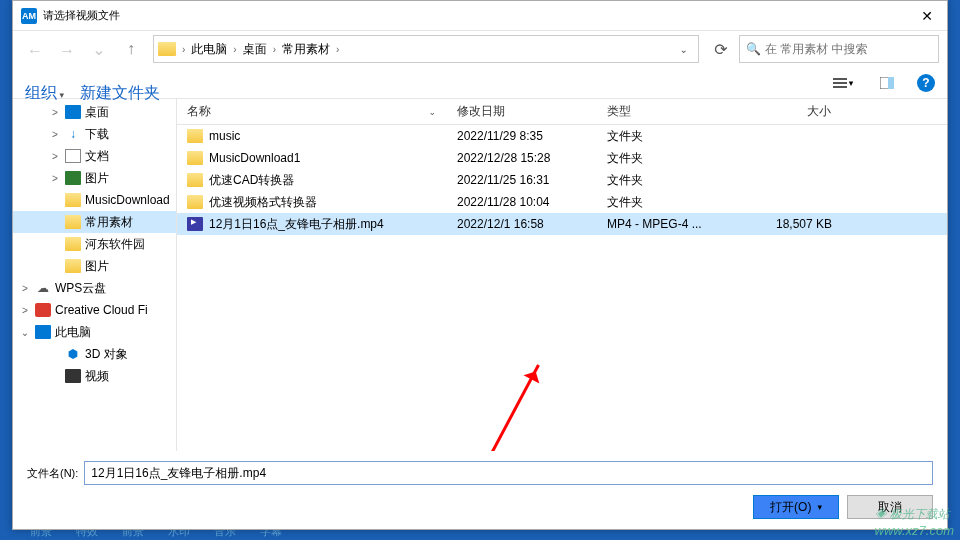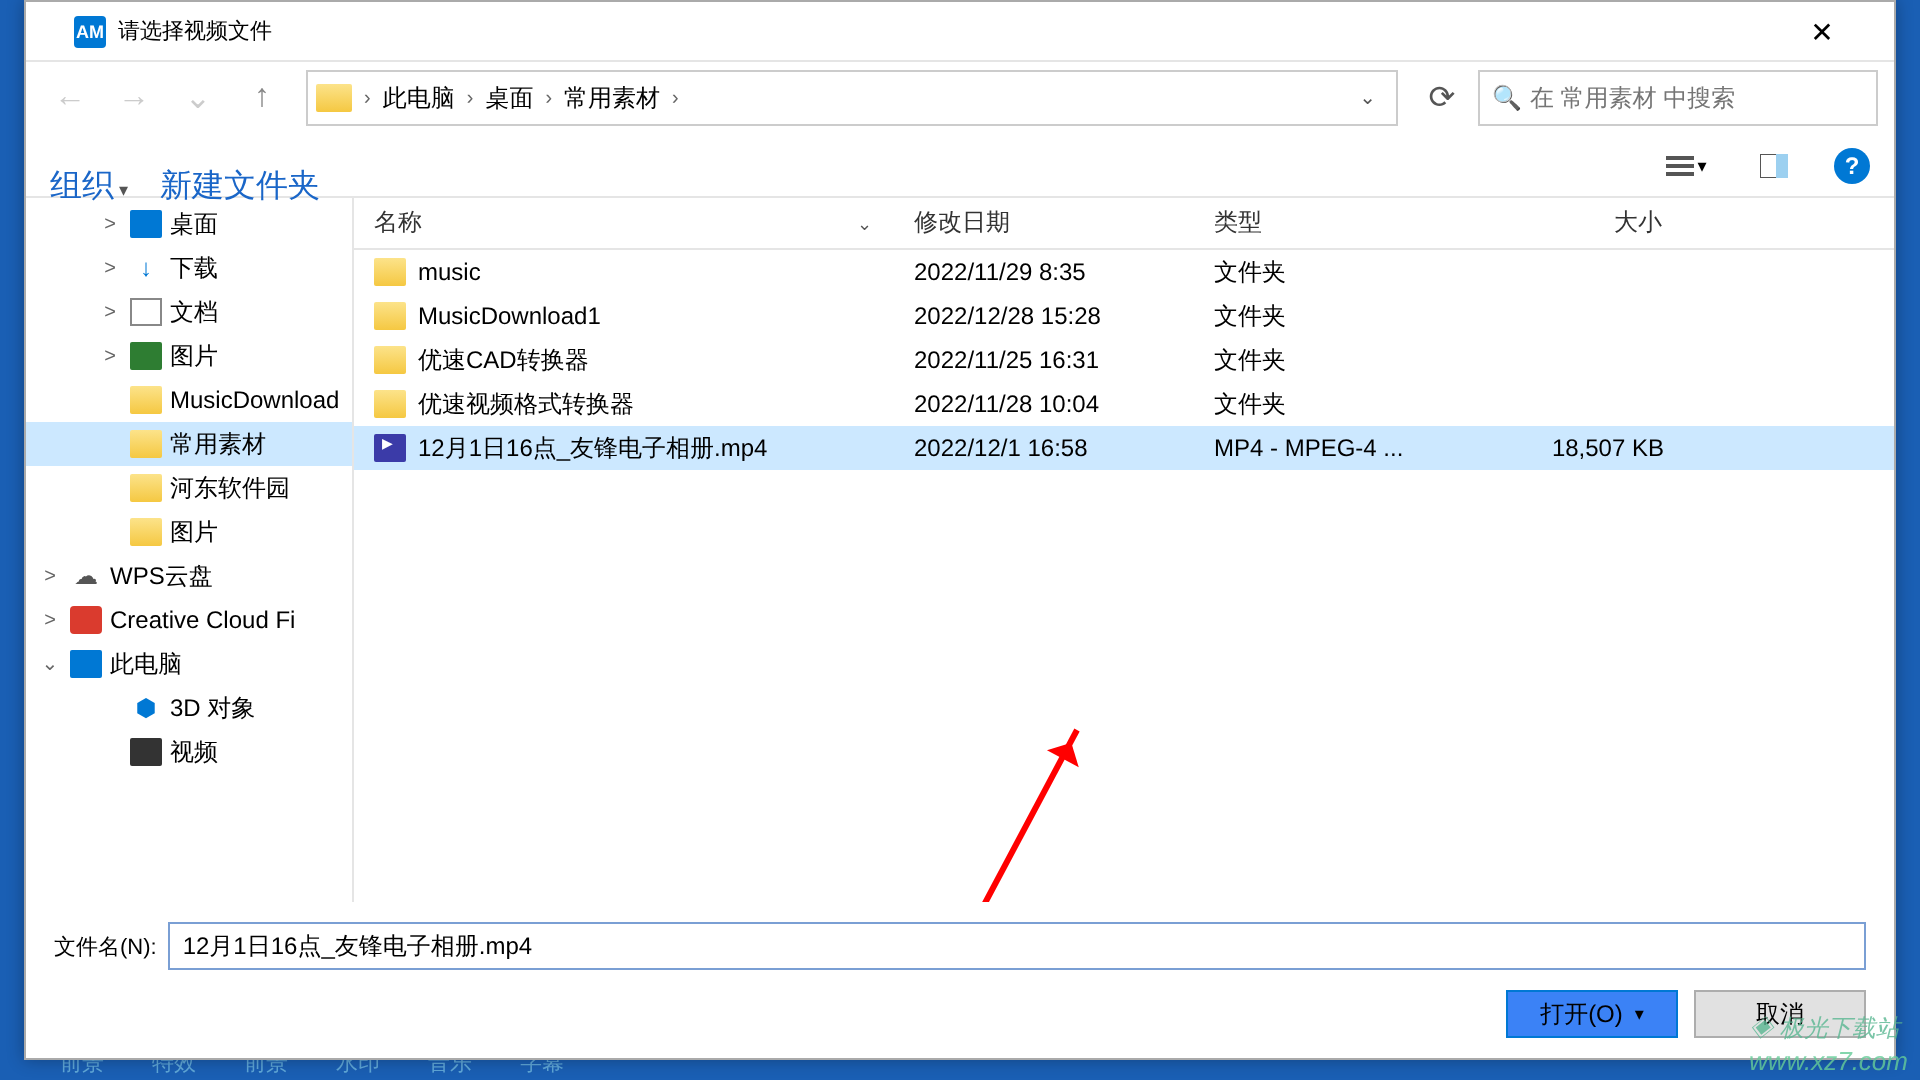--- a/index.html
+++ b/index.html
@@ -1,18 +1,18 @@
 <!DOCTYPE html>
 <html><head>
 <meta charset="utf-8">
 <style>
 * { box-sizing: border-box; margin: 0; padding: 0; font-family: "Microsoft YaHei", "Segoe UI", sans-serif; }
 body { width: 960px; height: 540px; background: #1a5fb4; overflow: hidden; position: relative; }
 .dialog { position: absolute; left: 12px; top: 0; width: 936px; height: 530px; background: #fff; border: 1px solid #aaa; box-shadow: 0 0 8px rgba(0,0,0,0.3); display: flex; flex-direction: column; }
-.titlebar { height: 30px; display: flex; align-items: center; padding: 0 24px; background: #fff; border-bottom: 1px solid #e5e5e5; }
+.titlebar { height: 30px; display: flex; align-items: center; padding: 0 8px; background: #fff; border-bottom: 1px solid #e5e5e5; }
 .titlebar .app-icon { width: 16px; height: 16px; background: #0078d4; color: #fff; font-size: 9px; display: flex; align-items: center; justify-content: center; border-radius: 2px; margin-right: 6px; font-weight: bold; }
 .titlebar .title { font-size: 11px; flex: 1; color: #000; }
 .titlebar .close { width: 40px; height: 30px; display: flex; align-items: center; justify-content: center; font-size: 14px; cursor: pointer; margin: -8px -8px -8px 0; }
 .navbar { height: 36px; display: flex; align-items: center; padding: 4px 8px; gap: 4px; }
 .nav-btn { width: 28px; height: 28px; display: flex; align-items: center; justify-content: center; color: #888; border-radius: 3px; cursor: pointer; }
 .nav-btn.dis { color: #ccc; }
 .path-box { flex: 1; height: 28px; border: 1px solid #ccc; display: flex; align-items: center; padding: 0 4px; background: #fff; margin: 0 4px; }
 .path-box .folder-ic { width: 18px; height: 14px; background: linear-gradient(#fce38a,#f5c842); border-radius: 1px; margin-right: 4px; }
 .crumb { font-size: 12px; padding: 2px 4px; cursor: pointer; }
 .path-sep { font-size: 10px; color: #666; padding: 0 2px; }

